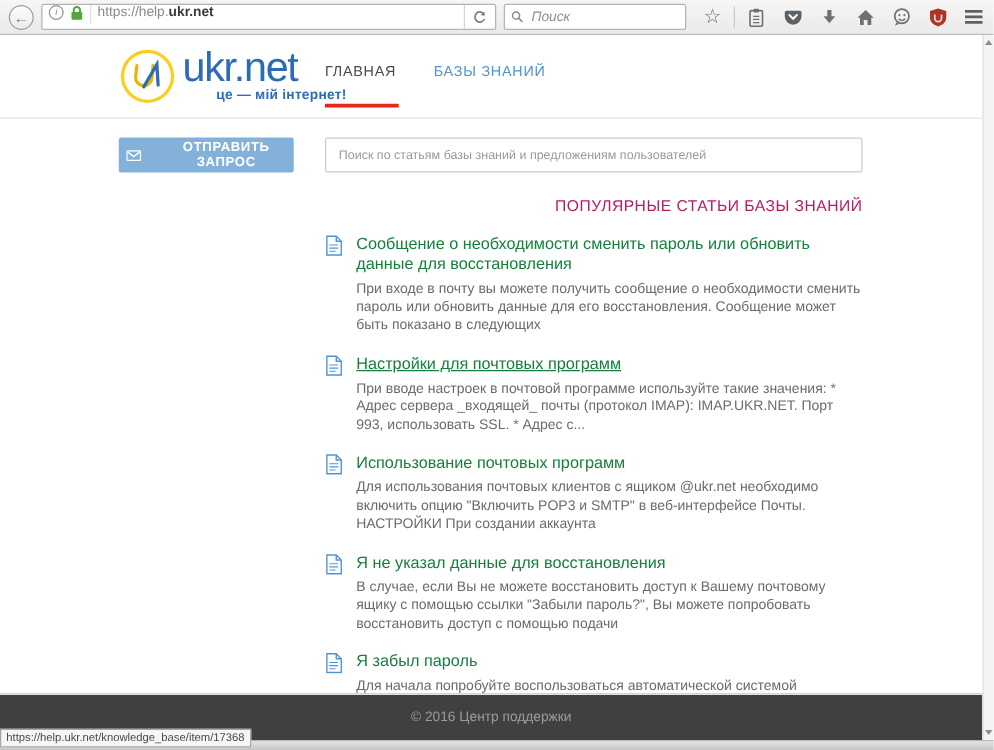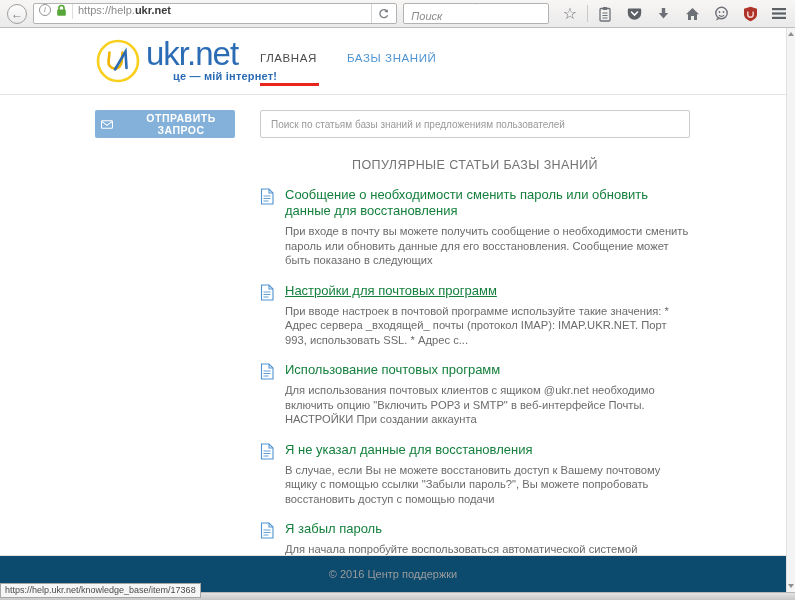--- a/index.html
+++ b/index.html
@@ -30,21 +30,21 @@
     width:12px; height:12px; border:1px solid #949494; border-radius:50%;
     color:#8c8c8c; font-size:8px; line-height:10px; text-align:center; font-style:italic;
   }
   .info-icon::after { content:"i"; }
   .url-sep { width:1px; height:15px; background:#ddd; }
   .url-text { color:#8a8a8a; white-space:nowrap; }
   .url-text b { color:#3a3a3a; }
   .reload-btn { margin-left:auto; border-left:1px solid #d4d4d4; padding:2px 6px; display:flex; align-items:center; }
   .search-bar {
     width:168px; height:21px; background:#fff; border:1px solid #b3b3b3;
-    border-radius:2px; display:flex; align-items:center; padding:0 5px; gap:4px;flex-direction:column;
+    border-radius:2px; display:flex; align-items:center; padding:0 5px; gap:4px;
   }
   .search-bar input {
     border:none; outline:none; width:100%; font-size:11px;
     font-family:"Liberation Sans", sans-serif; background:transparent; color:#444;
   }
   .search-bar input::placeholder { color:#8d8d8d; font-style:italic; }
   .tb-icons { display:flex; align-items:center; gap:11px; margin-left:6px; }
   .tb-icon { display:flex; align-items:center; justify-content:center; width:18px; height:18px; }
   .star-glyph { font-size:16px; color:#6d7177; line-height:18px; }
   .tb-sep { width:1px; height:17px; background:#c9c9c9; margin:0 -3px; }
@@ -76,31 +76,31 @@
     font-family:"Liberation Sans", sans-serif;
   }
   .kb-search {
     flex:1; margin-left:25px; height:28px; border:1px solid #ccc; border-radius:2px;
     font-size:10px; color:#555; padding:0 10px; outline:none;
     font-family:"Liberation Sans", sans-serif;
   }
   .kb-search::placeholder { color:#9a9a9a; }
 
   .content { margin-left:260px; width:430px; }
-  .heading { text-align:center; color:#737373; font-size:12.5px; letter-spacing:.4px; margin-top:20px; }
+  .heading { text-align:right; color:#be185d; font-size:12.5px; letter-spacing:.4px; margin-top:20px; }
 
   .article { position:relative; padding-left:25px; margin-top:15px; }
   .doc-icon { position:absolute; left:0; top:1px; }
   .article-title { color:#15803d; font-weight:normal; font-size:13px; line-height:16px; cursor:pointer; }
   .article-title.hovered { text-decoration:underline; }
   .article-excerpt { color:#6b6b6b; font-size:11.2px; line-height:14.5px; margin-top:5px; }
 
   .page-footer {
     position:absolute; left:0; right:0; bottom:0; height:37px;
-    background:#0c4a6e; border-top:1px solid #e2e2e1;
+    background:#404040; border-top:1px solid #e2e2e1;
     display:flex; align-items:center; justify-content:center;
     color:#9c9c9c; font-size:11px;
   }
 
   
   .scrollbar {
     position:absolute; top:28px; right:0; bottom:8px; width:9px;
     background:#f4f4f4; border-left:1px solid #e0e0e0;
   }
   .sb-up, .sb-down { position:absolute; left:1px; width:0; height:0; border-left:3px solid transparent; border-right:3px solid transparent; }

